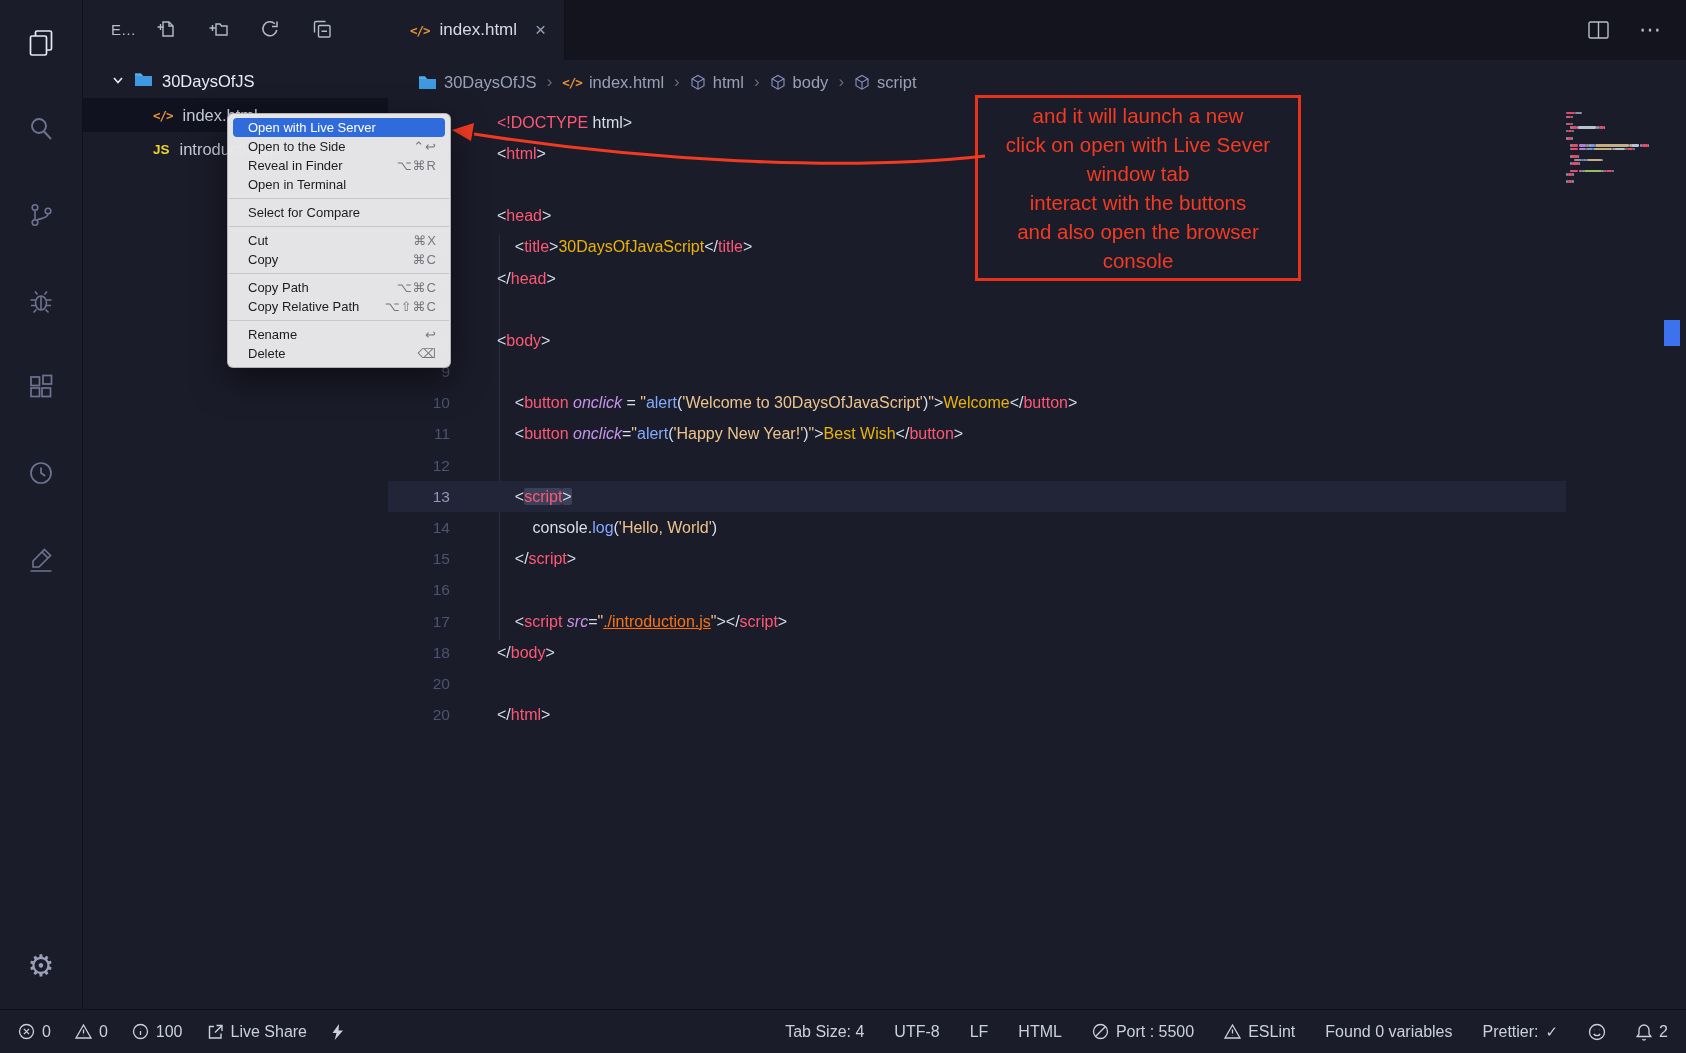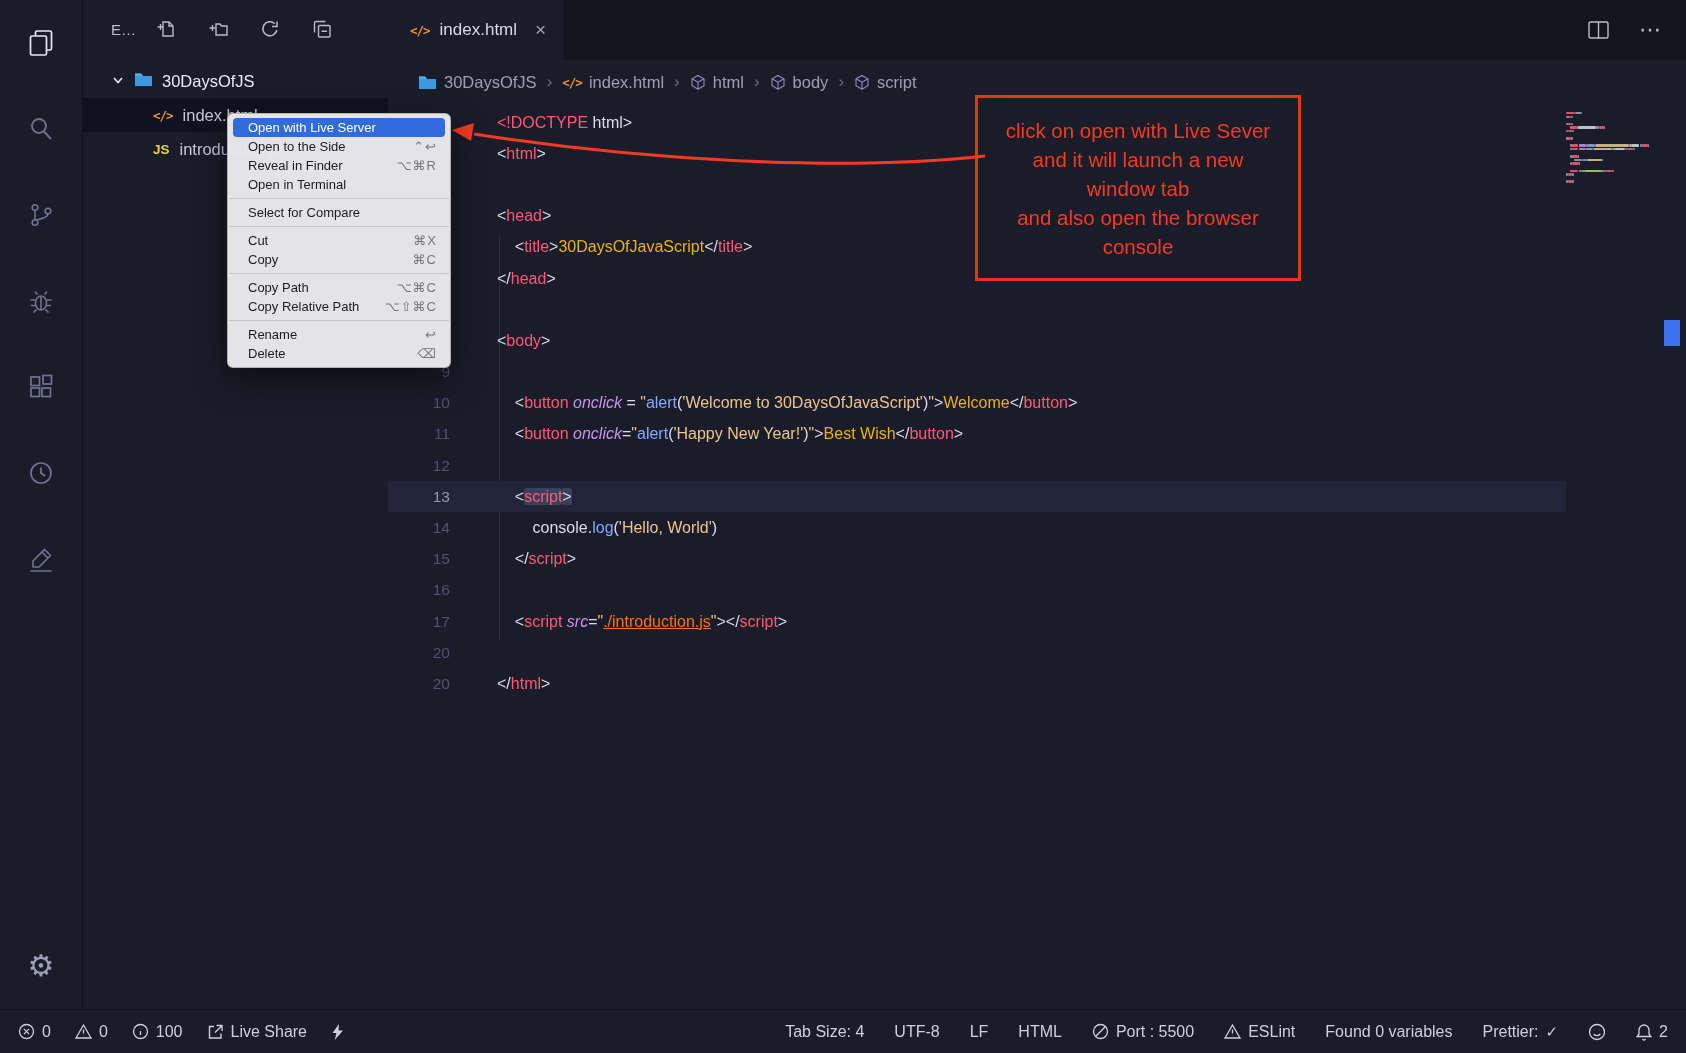--- a/index.html
+++ b/index.html
@@ -356,20 +356,24 @@
           <span class="ln">15</span>
           <span class="lt"><span class="tk-pun">    </span><span class="tk-pun">&lt;/</span><span class="tk-tag">script</span><span class="tk-pun">&gt;</span></span>
         </div>
         <div class="code-line">
           <span class="ln">16</span>
           <span class="lt"></span>
         </div>
         <div class="code-line">
           <span class="ln">17</span>
           <span class="lt"><span class="tk-pun">    </span><span class="tk-pun">&lt;</span><span class="tk-tag">script</span><span class="tk-pun"> </span><span class="tk-attr">src</span><span class="tk-pun">=</span><span class="tk-str">"</span><span class="tk-link">./introduction.js</span><span class="tk-str">"</span><span class="tk-pun">&gt;</span><span class="tk-pun">&lt;/</span><span class="tk-tag">script</span><span class="tk-pun">&gt;</span></span>
+        </div>
+        <div class="code-line">
+          <span class="ln">18</span>
+          <span class="lt"><span class="tk-pun">&lt;/</span><span class="tk-tag">body</span><span class="tk-pun">&gt;</span></span>
         </div>
         <div class="code-line">
           <span class="ln">20</span>
           <span class="lt"></span>
         </div>
         <div class="code-line">
           <span class="ln">20</span>
           <span class="lt"><span class="tk-pun">&lt;/</span><span class="tk-tag">html</span><span class="tk-pun">&gt;</span></span>
         </div>
       </div>
@@ -453,23 +457,24 @@
         <div class="mm-seg" style="left: 6.3px; top: 61.2px; width: 1.5px; background: rgb(154, 163, 191);"></div>
         <div class="mm-seg" style="left: 0px; top: 68.4px; width: 2.1px; background: rgb(154, 163, 191);"></div>
         <div class="mm-seg" style="left: 2.1px; top: 68.4px; width: 4.2px; background: rgb(255, 88, 116);"></div>
         <div class="mm-seg" style="left: 6.3px; top: 68.4px; width: 1.5px; background: rgb(154, 163, 191);"></div>
       </div>
     <div id="ov-marker"></div>
   </div>
 </div>
 
 <div id="annotation">
+    <div>and it will launch a new</div>
     <div>click on open with Live Sever</div>
-    <div>and it will launch a new</div>
     <div>window tab</div>
+    <div>interact with the buttons</div>
     <div>and also open the browser</div>
     <div>console</div>
   </div>
 <svg id="arrow-svg">
   <path d="M 985 156 C 840 172, 640 160, 474 134" stroke="#f23a22" stroke-width="3" fill="none"></path>
   <polygon points="452,130 474,123 471,141" fill="#f23a22"></polygon>
 </svg>
 
 <div id="context-menu">
     <div class="menu-item hl">

